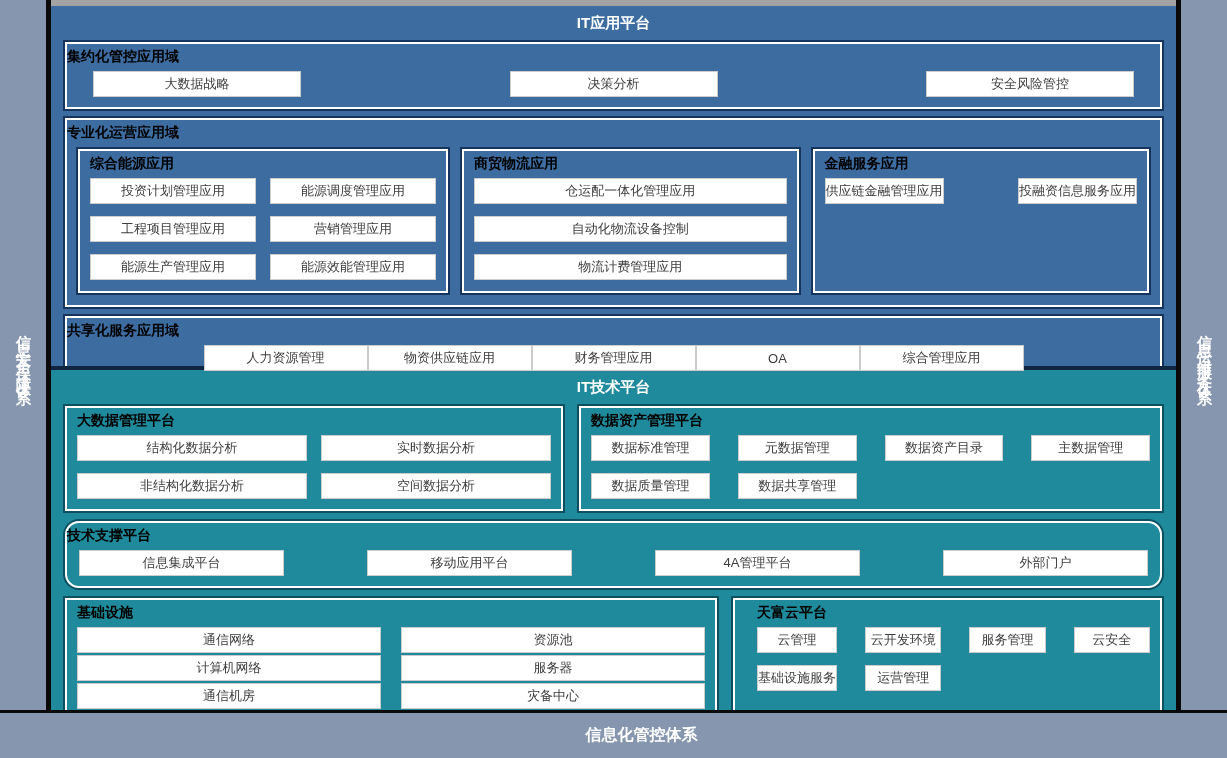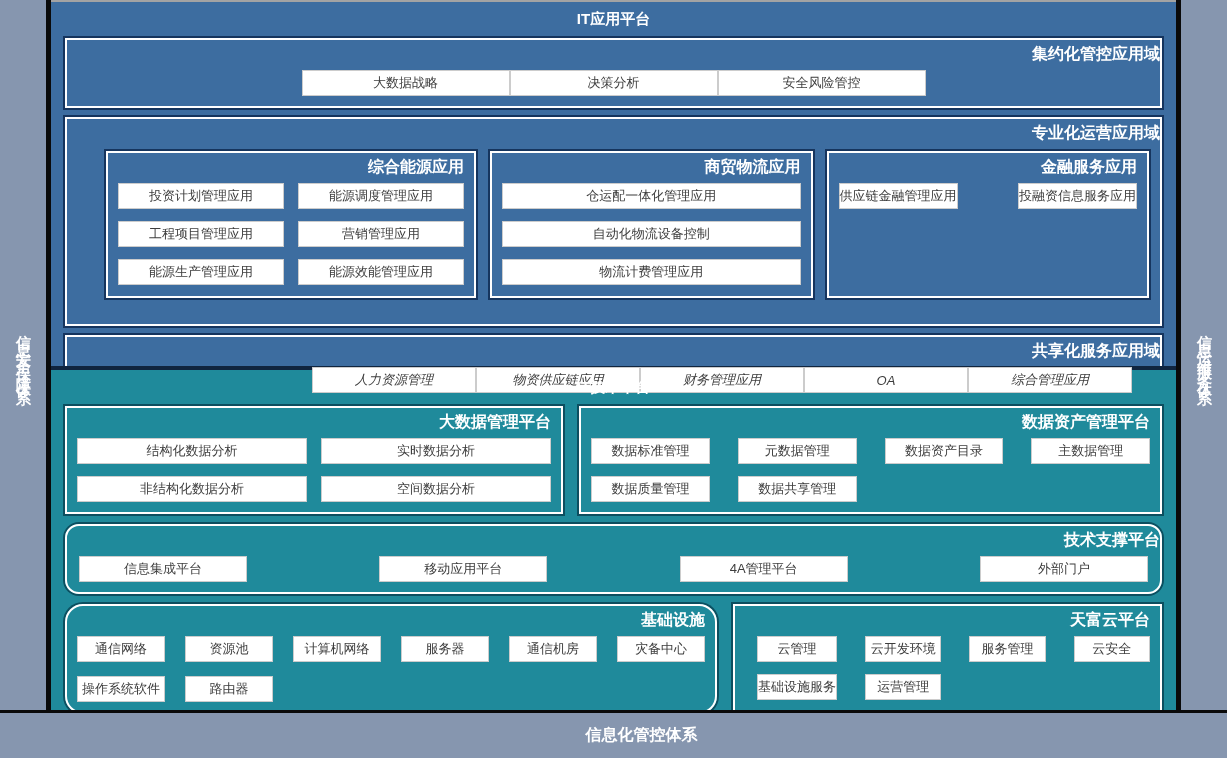--- a/index.html
+++ b/index.html
@@ -13,58 +13,58 @@
   .rail-left{left:0;}
   .rail-right{right:0;}
   .rail-text{writing-mode:vertical-rl;text-orientation:upright;color:#fff;
     font-weight:bold;font-size:15px;letter-spacing:8px;}
   .rail-bottom{position:absolute;left:0;bottom:0;width:100%;height:45px;
     background:#8696af;border-top:3px solid #0a0a0a;display:flex;
     align-items:center;justify-content:center;color:#fff;font-weight:bold;
     font-size:16px;box-sizing:content-box;padding-left:28px;}
   
   .main{position:absolute;left:51px;top:0;width:1125px;height:710px;}
-  .sec-blue{height:366px;background:#3d6da0;border-top:2px solid #a3a3a3;
+  .sec-blue{height:366px;background:#3d6da0;border-top:6px solid #a3a3a3;
     padding:0 12px;box-sizing:border-box;}
   .sec-teal{height:340px;background:#1f8a9b;padding:0 12px;box-sizing:border-box;}
   .sep{height:4px;background:#10253f;}
   .sec-title{color:#fff;font-weight:bold;font-size:15px;text-align:center;
     padding:8px 0 7px;}
   
   .dbox{border:2px solid #fff;box-shadow:0 0 0 2px #16355e;margin:2px 2px 9px;}
   .tbox{border:2px solid #fff;box-shadow:0 0 0 2px #0c4f60;margin:2px;}
-  .dbox-title,.gtitle{color:#ffffff;font-weight:bold;font-size:16px;
-    text-align:right;padding:4px 0 5px;}
+  .dbox-title,.gtitle{color:#000000;font-weight:bold;font-size:14px;
+    text-align:left;padding:4px 0 5px;}
   
   .item{background:#fff;border:1px solid #ccc;color:#3d3d3d;font-size:13px;
     height:26px;display:flex;align-items:center;justify-content:center;
     box-sizing:border-box;text-align:center;white-space:nowrap;}
   
-  .row-3{display:flex;justify-content:center;padding:0 45px 10px;}
+  .row-3{display:flex;justify-content:space-between;padding:0 26px 10px;}
   .row-3 .item{width:208px;}
-  .groups{display:flex;gap:10px;padding:0 9px 24px;margin-left:28px;}
+  .groups{display:flex;gap:10px;padding:0 9px 10px;}
   .gbox{border:2px solid #fff;box-shadow:0 0 0 2px #16355e;margin:2px;
     padding:0 10px 11px;flex:1;}
   .g-energy{flex:0 0 346px;}
   .grid-2{display:grid;grid-template-columns:1fr 1fr;gap:12px 14px;}
   .col-1{display:grid;grid-template-columns:1fr;gap:12px;}
   .fin-col{display:flex;flex-direction:row;justify-content:space-between;
     height:102px;}
-  .row-5{display:flex;justify-content:flex-end;padding:0 28px 10px;font-style:italic;}
+  .row-5{display:flex;justify-content:center;padding:0 28px 10px;}
   .row-5 .item{width:164px;}
   .trow{display:flex;gap:12px;margin-bottom:8px;}
   .tb-pad{padding:0 10px 10px;}
   .t-bigdata{flex:0 0 474px;}
   .t-asset{flex:1;}
   .grid-3{display:grid;grid-template-columns:1fr 1fr 1fr 1fr;gap:12px 28px;}
   .row-4{display:flex;justify-content:space-between;padding:0 12px 10px;}
-  .row-4 .item{width:168px;}
-  .t-infra{flex:0 0 628px;border-radius:18px;}
+  .row-4 .item{width:205px;}
+  .t-infra{flex:0 0 628px;}
   .t-cloud{flex:1;padding-left:22px;}
-  .grid-4{display:grid;grid-template-columns:1fr 1fr 1fr 1fr 1fr 1fr;gap:14px 20px;}
+  .grid-4{display:grid;grid-template-columns:1fr 1fr;gap:2px 20px;}
 </style>
 </head>
 <body>
 
 <div class="stage">
 
   <div class="rail rail-left">
     <div class="rail-text">信息安全保障体系</div>
   </div>
 

